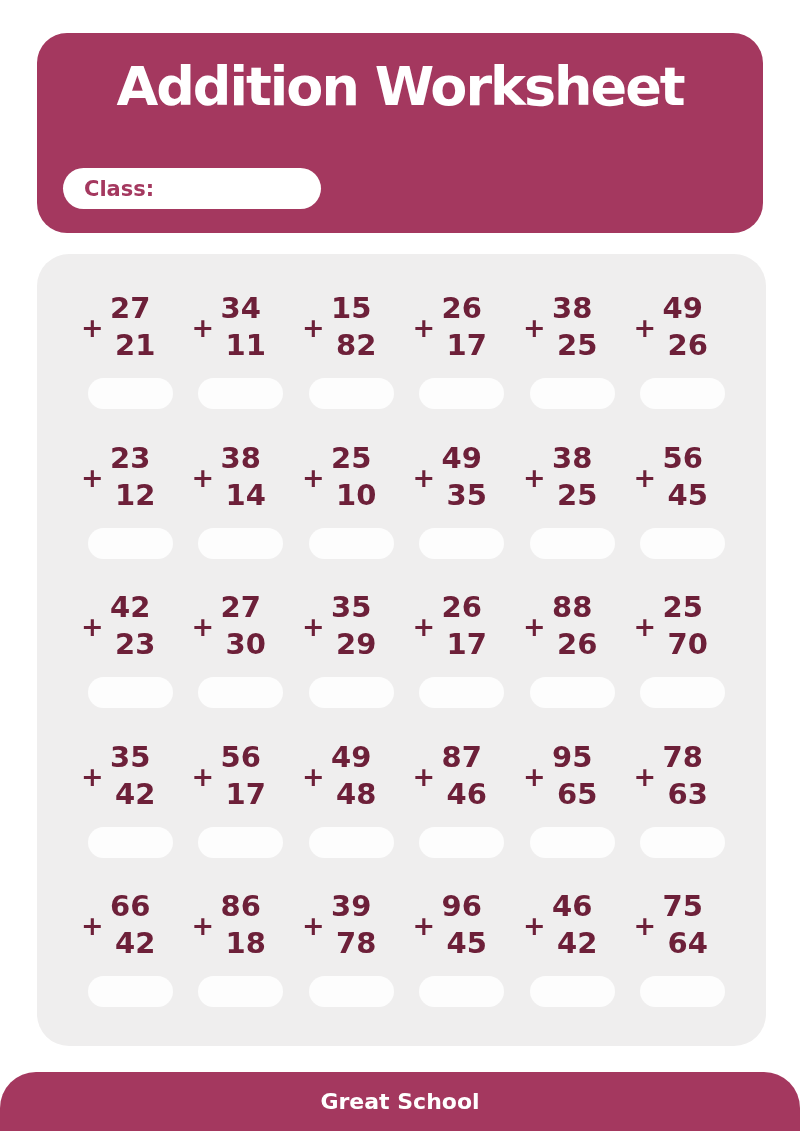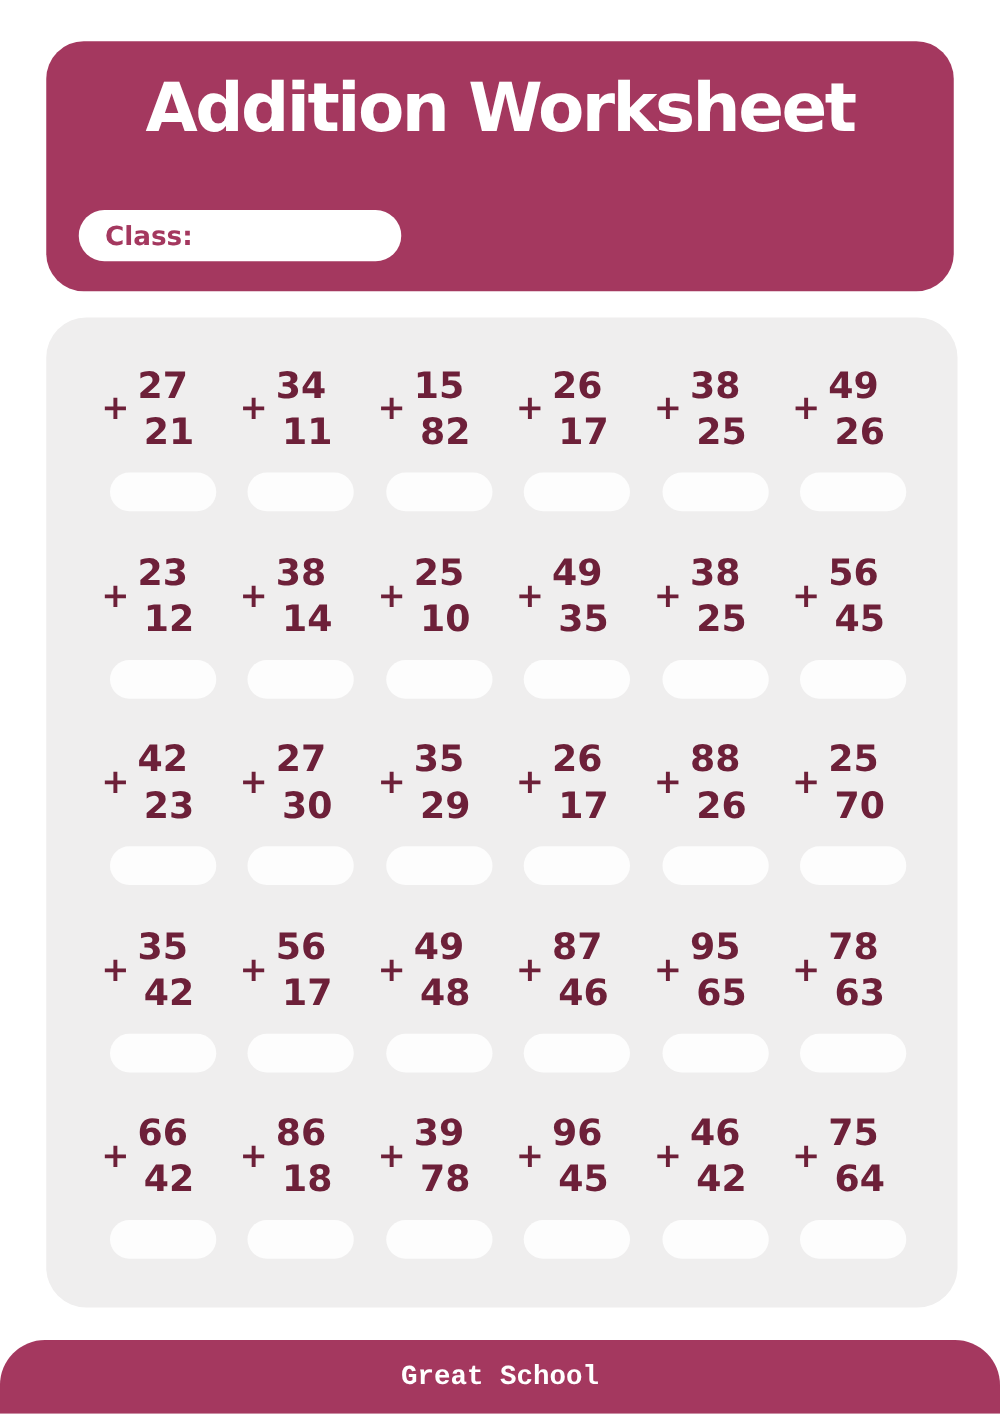--- a/index.html
+++ b/index.html
@@ -68,21 +68,21 @@
     background: #fdfdfd; border-radius: 16px;
     margin-top: 14px;
   }
   .footer {
     position: absolute; left: 0; bottom: 0;
     width: 800px; height: 59px;
     background: var(--maroon, #a4385f);
     border-radius: 36px 36px 0 0;
     display: flex; align-items: center; justify-content: center;
   }
-  .footer-text { color: #ffffff; font-weight: bold; font-size: 22px; font-family: Liberation Mono, monospace; }
+  .footer-text { color: #ffffff; font-weight: bold; font-size: 22px; }
 </style>
 </head>
 <body style="--maroon: #a4385f; --dark: #6d2039; --gray: #efeeee;">
 
 <div class="header-panel">
   <div class="title">Addition Worksheet</div>
   <div class="fields">
     <div class="field field-class">
       <span class="field-label">Class:</span>
     </div>

